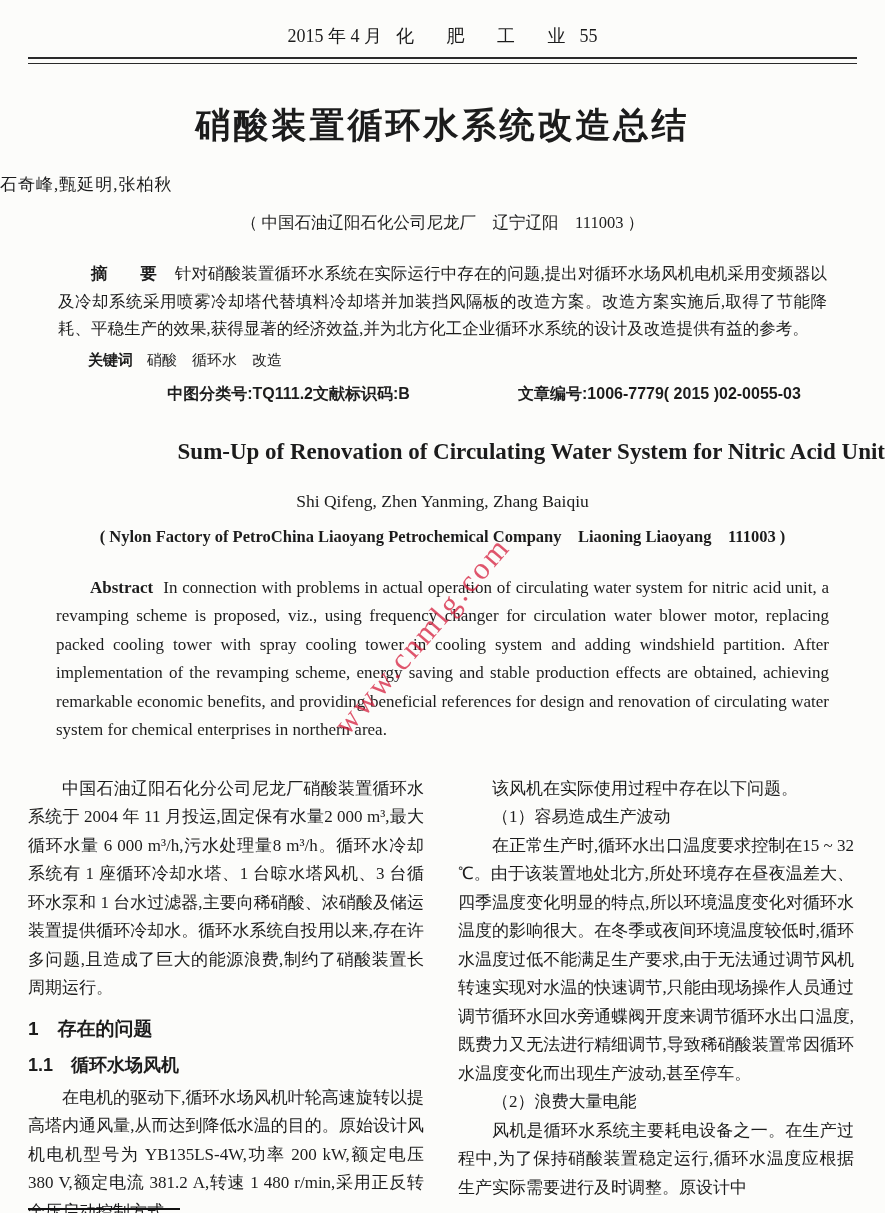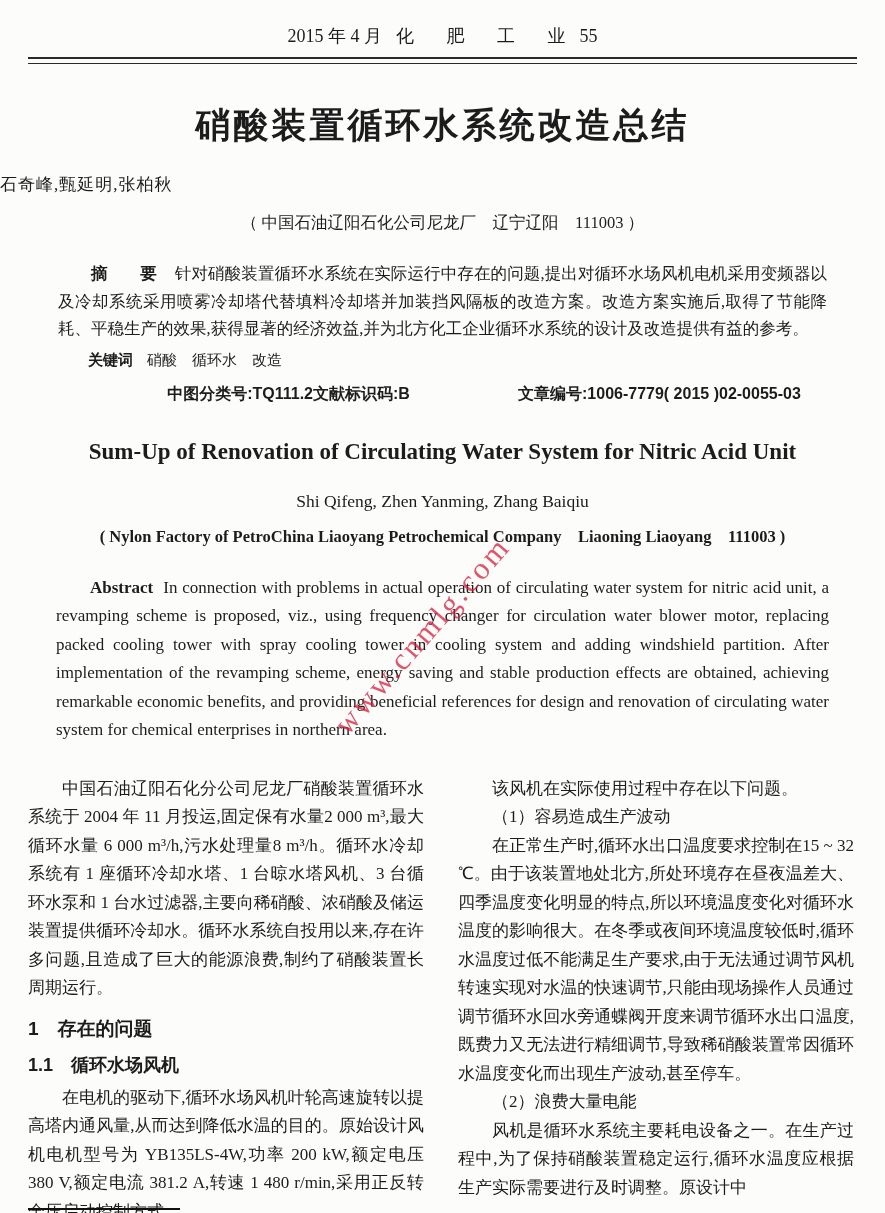--- a/index.html
+++ b/index.html
@@ -59,21 +59,21 @@
   .meta-row {
     display:flex;
     margin:14px 58px 0 58px;
     font-size:16px;
   }
   .meta-row .m1 { width:255px;text-align:right; }
   .meta-row .m2 { width:205px; }
   
   .title-en {
     margin-top:34px;
-    text-align:center;
+    text-align:right;
     font-weight:bold;
     font-size:23px;
   }
   .authors-en { margin-top:26px; text-align:center; font-size:17.5px; }
   .affil-en   { margin-top:14px; text-align:center; font-size:16.5px;font-weight:bold; }
   .abstract-en {
     margin:26px 56px 0 56px;
     font-size:17px;
     line-height:28.5px;
     text-align:justify;

